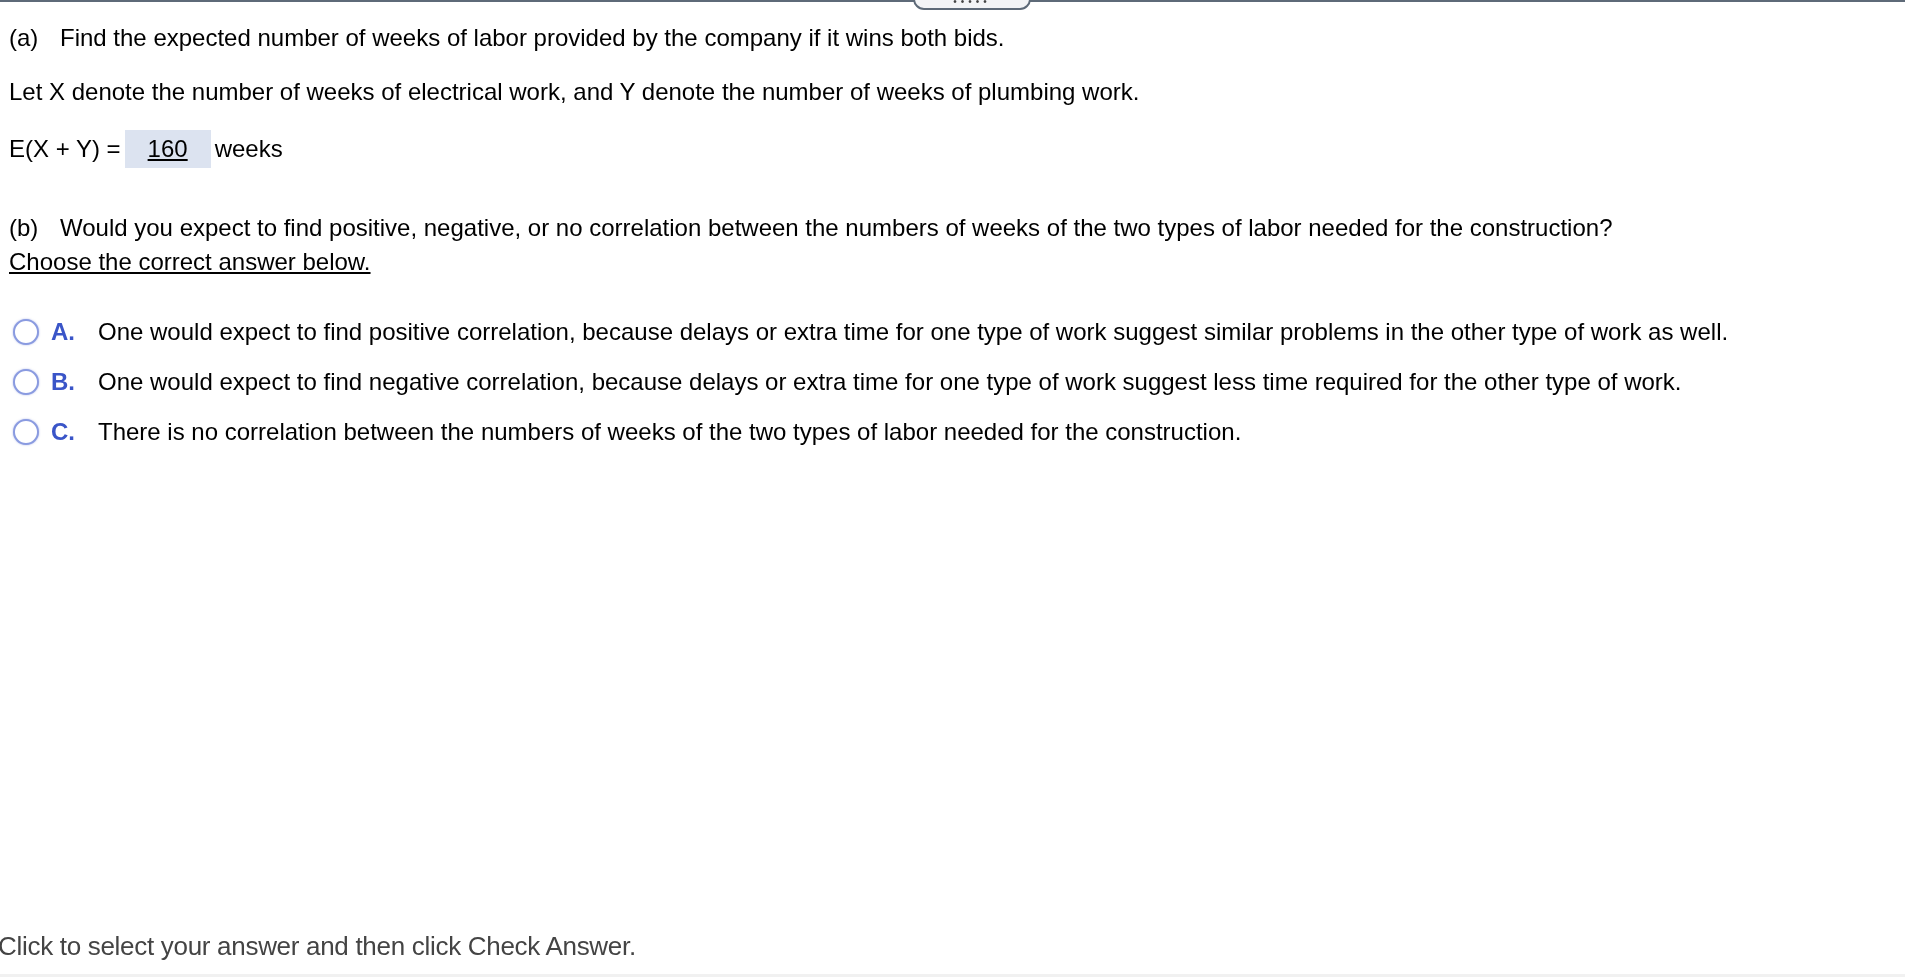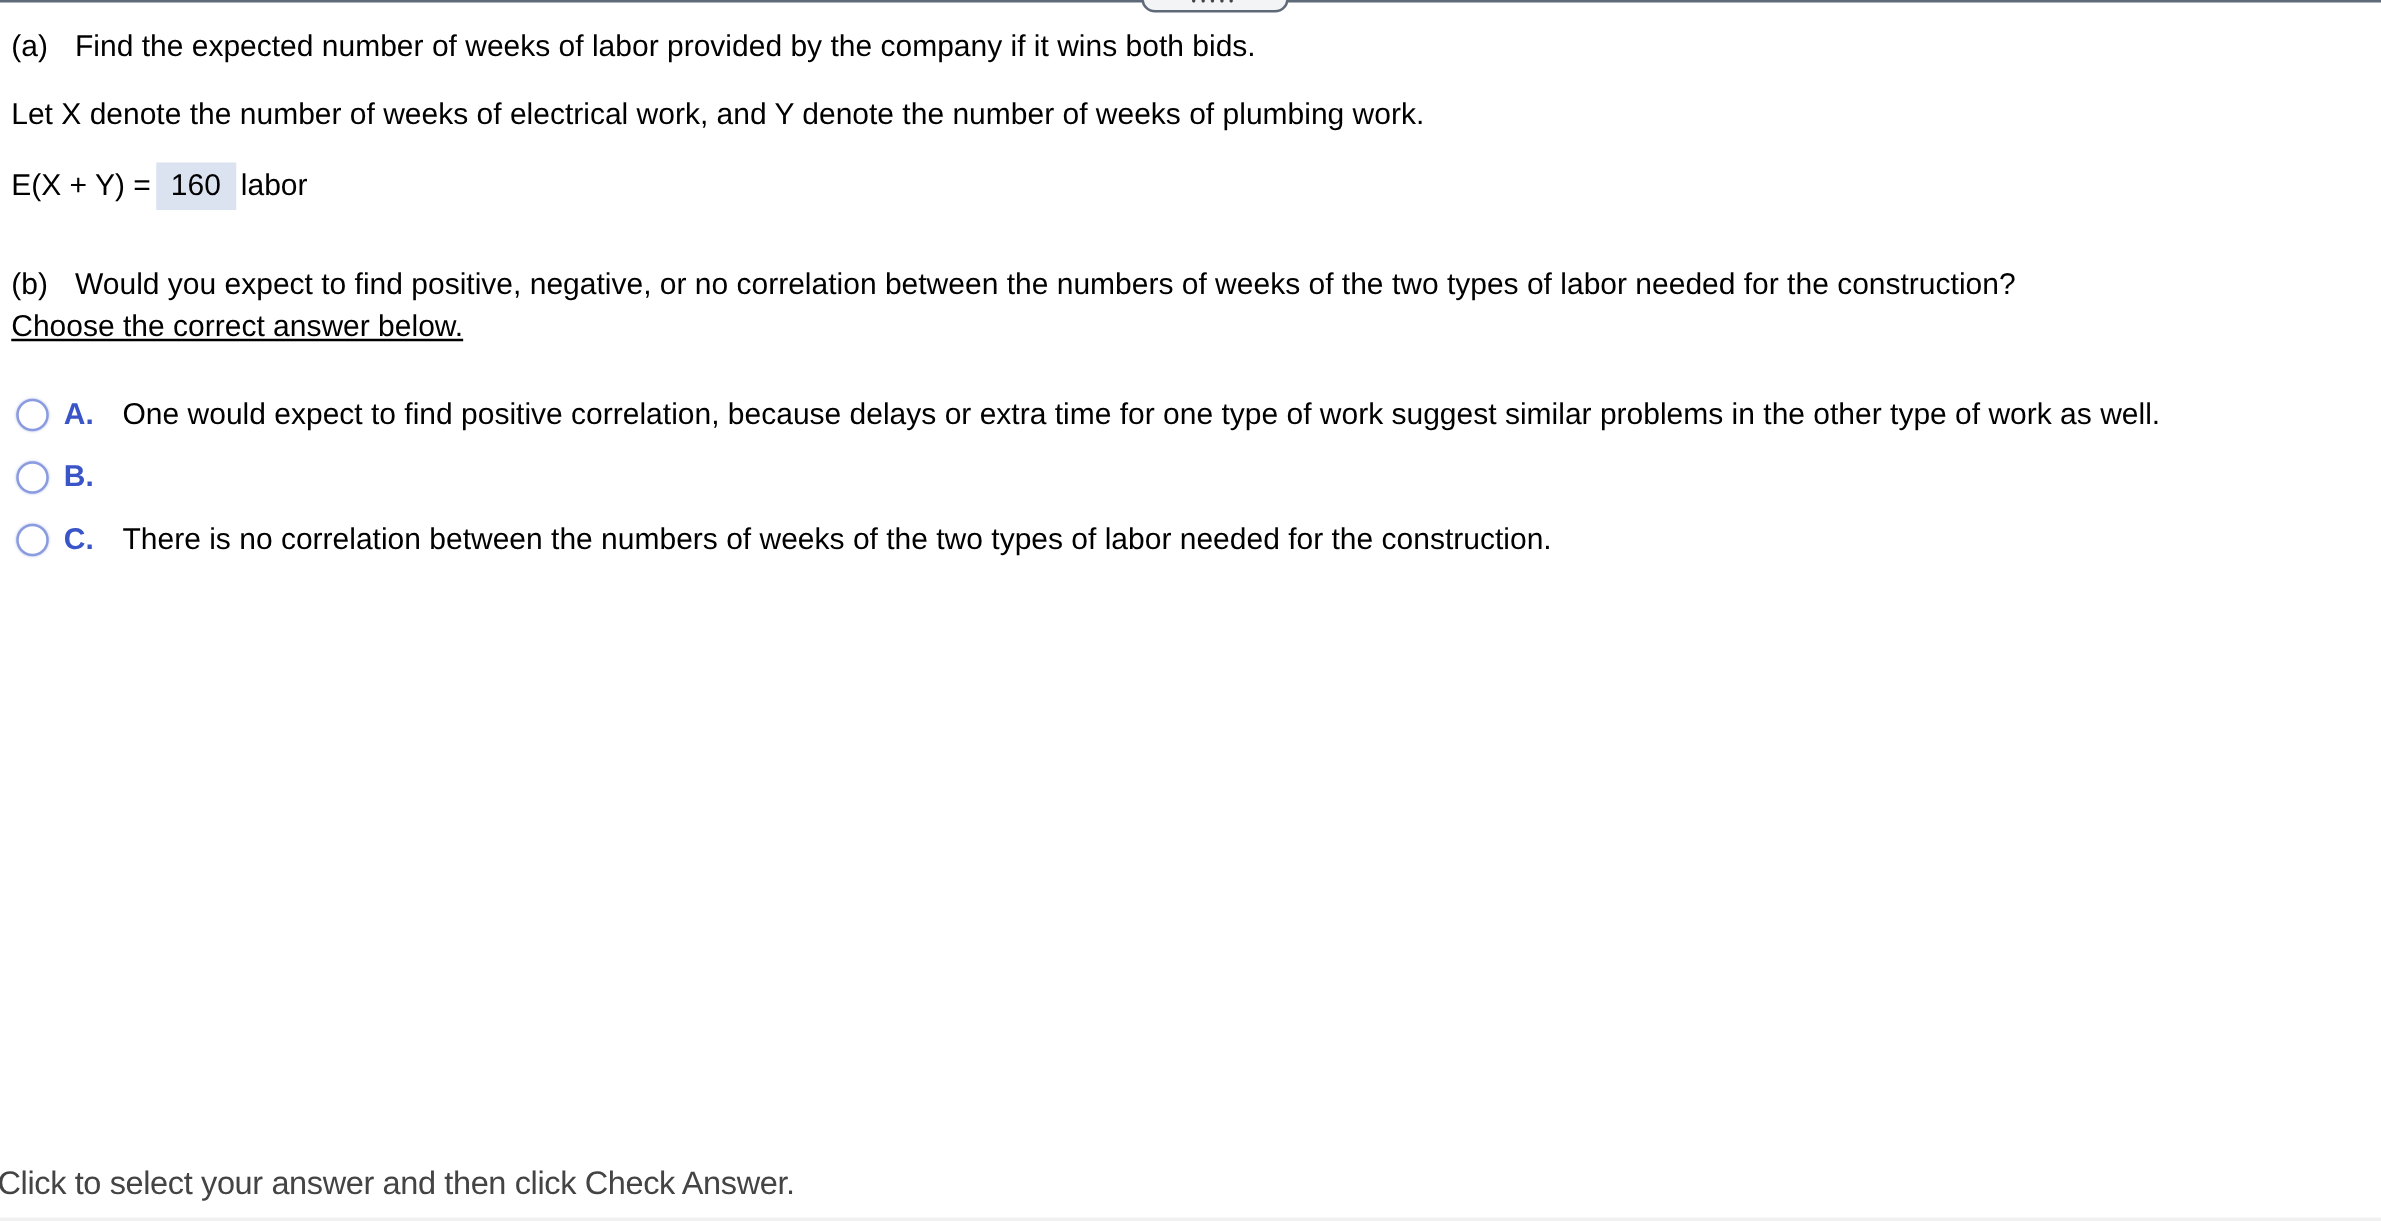--- a/index.html
+++ b/index.html
@@ -33,23 +33,24 @@
 
   .line {
     position: absolute; left: 9px; font-size: 24px; line-height: 28px;
     white-space: nowrap;
   }
   .part-label { display: inline-block; width: 51px; }
 
   .answer-box {
     display: inline-block;
     background: #dce3f0;
-    padding: 2px 12px;
+    padding: 2px 23px;
     margin: 0 4px 0 4px;
     line-height: 34px;
+    text-decoration: underline;
   }
 
   .option {
     position: absolute; left: 13px; height: 30px;
     display: flex; align-items: center; white-space: nowrap;
     cursor: pointer;
   }
   .radio {
     width: 22px; height: 22px; border-radius: 50%;
     border: 2px solid #8a9be0;
@@ -82,38 +83,39 @@
     <span class="dots">•••••</span>
   </div>
 
   <div class="line" style="top:78px;">Let X denote the number of weeks of electrical work, and Y denote the number of weeks of plumbing work.</div>
 
   <div class="line" style="top:24px;">
     <span class="part-label">(a)</span><span>Find the expected number of weeks of labor provided by the company if it wins both bids.</span>
   </div>
 
   <div class="line" style="top:130px;">
-    <span>E(X + Y) =</span><span class="answer-box">160</span><span>labor</span>
+    <span>E(X + Y) =</span><span class="answer-box">160</span><span>weeks</span>
   </div>
 
   <div class="line" style="top:214px;">
     <span class="part-label">(b)</span><span>Would you expect to find positive, negative, or no correlation between the numbers of weeks of the two types of labor needed for the construction?</span>
   </div>
 
   <div class="line" style="top:248px;text-decoration:underline;">Choose the correct answer below.</div>
 
   <div class="option" style="top:317px;">
     <span class="radio"></span>
     <span class="opt-letter">A.</span>
     <span class="opt-text">One would expect to find positive correlation, because delays or extra time for one type of work suggest similar problems in the other type of work as well.</span>
   </div>
 
   <div class="option" style="top:367px;">
     <span class="radio"></span>
     <span class="opt-letter">B.</span>
+    <span class="opt-text">One would expect to find negative correlation, because delays or extra time for one type of work suggest less time required for the other type of work.</span>
   </div>
 
   <div class="option" style="top:417px;">
     <span class="radio"></span>
     <span class="opt-letter">C.</span>
     <span class="opt-text">There is no correlation between the numbers of weeks of the two types of labor needed for the construction.</span>
   </div>
 
   <div class="footer-hint">Click to select your answer and then click Check Answer.</div>
   <div class="footer-bar"></div>

